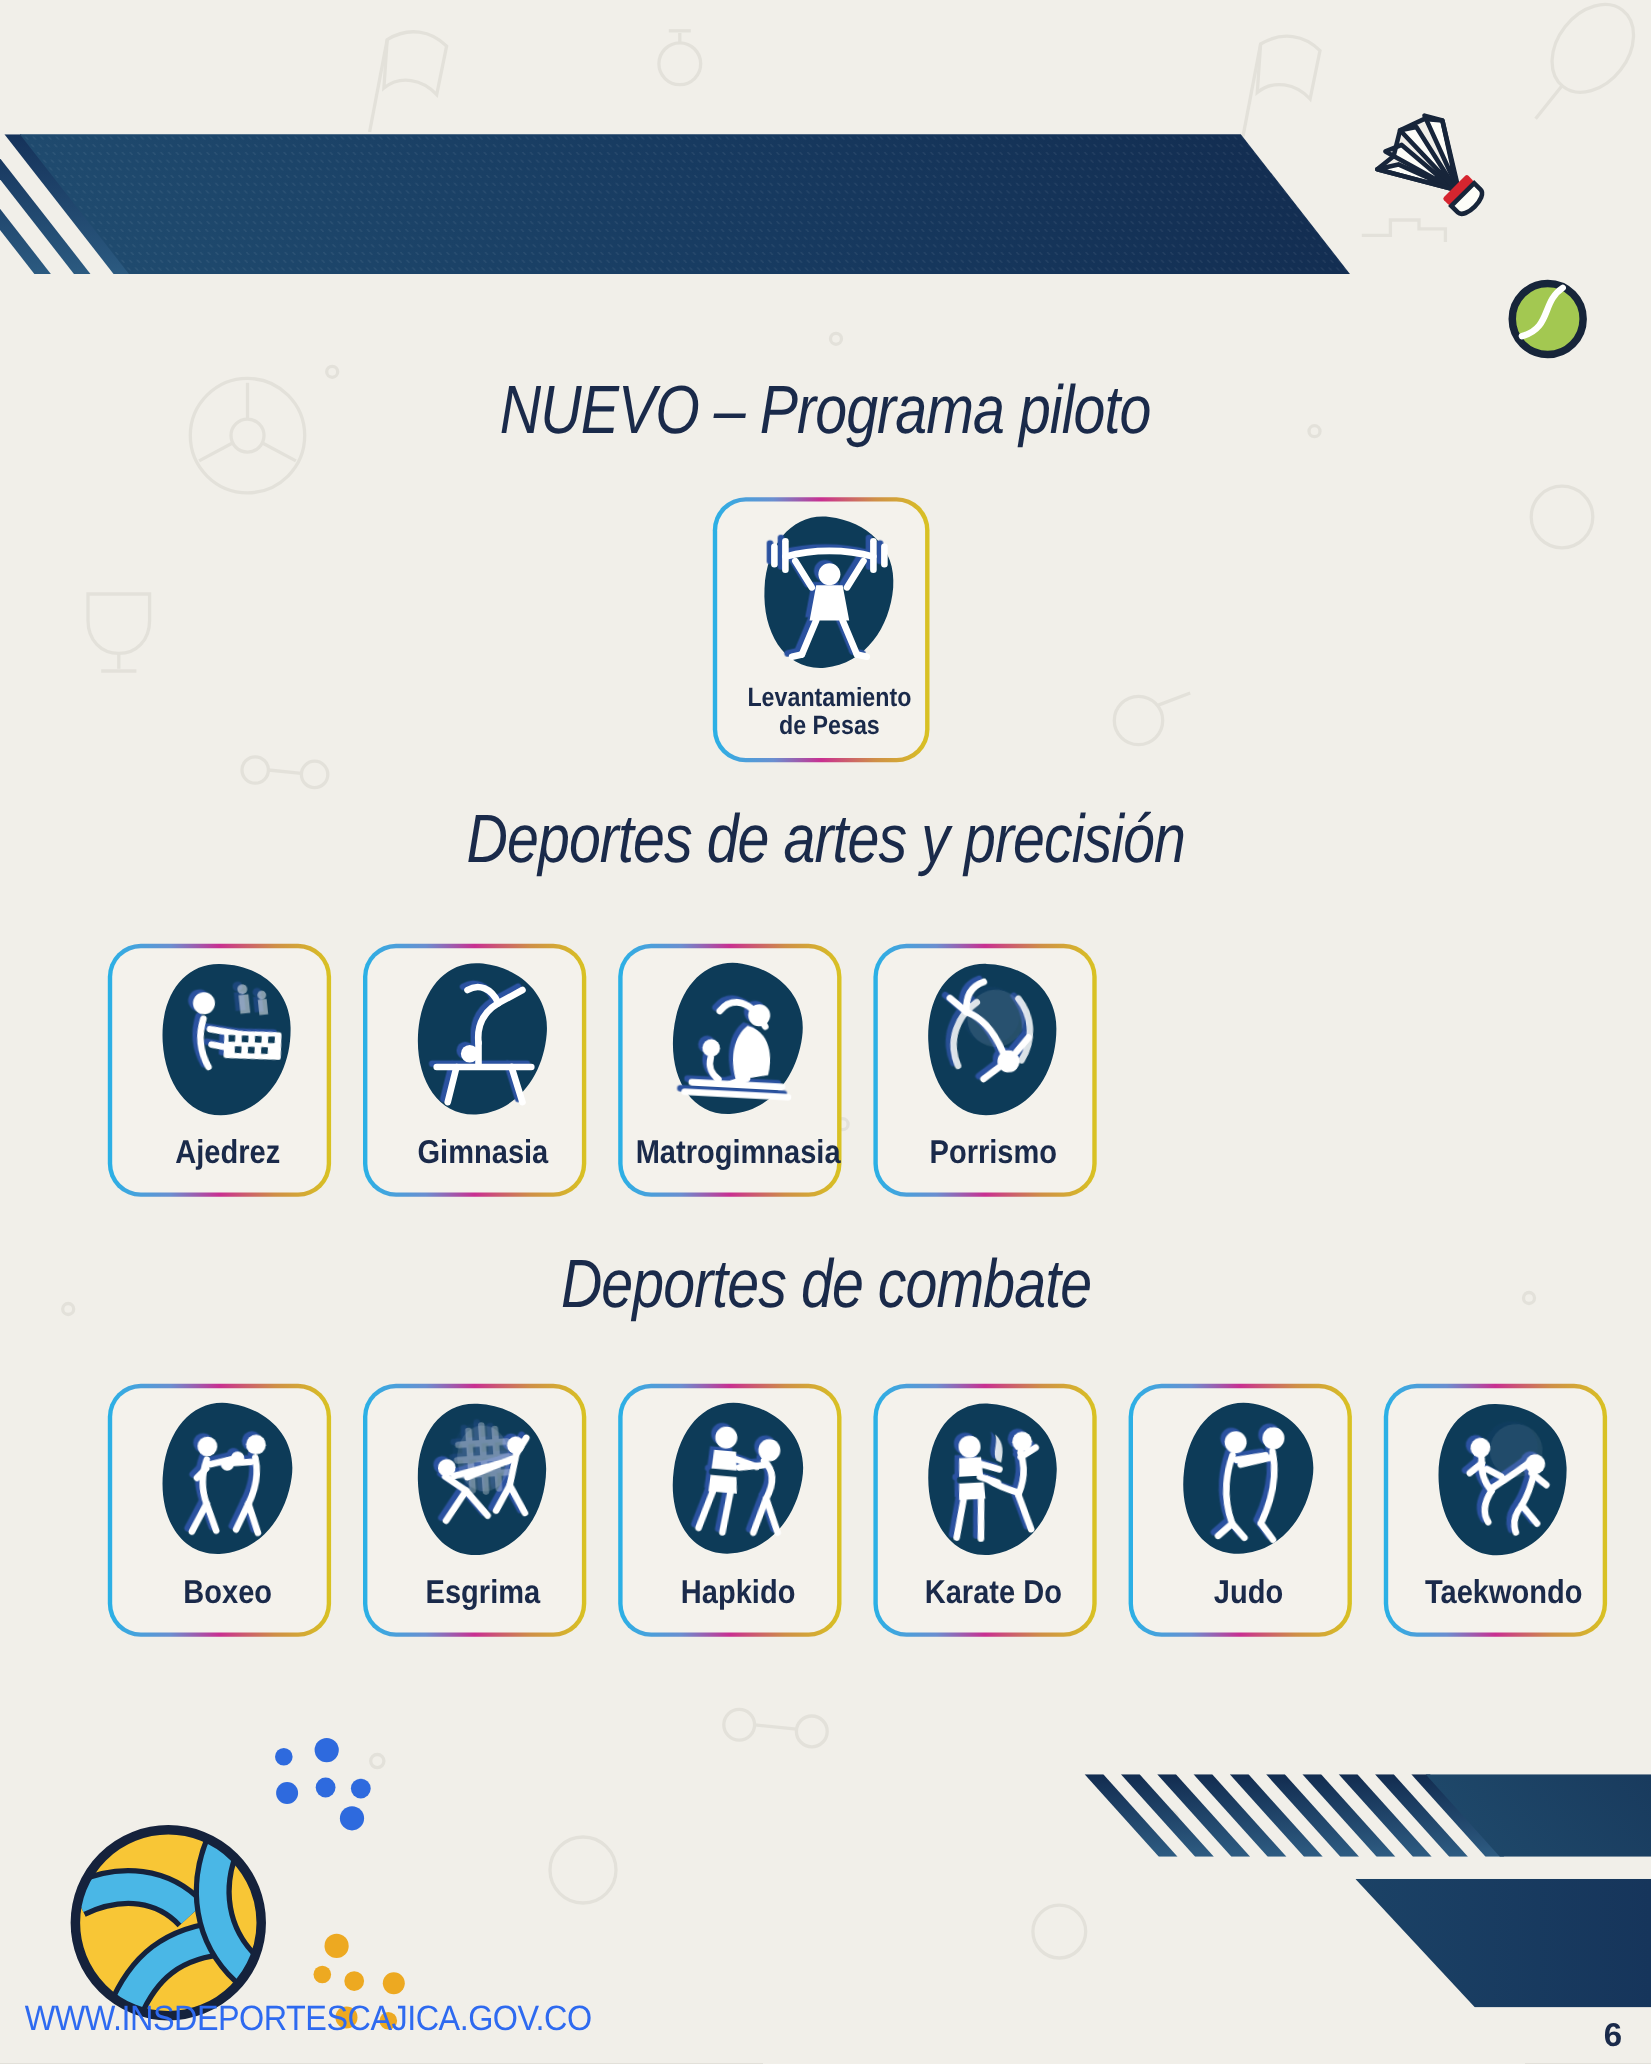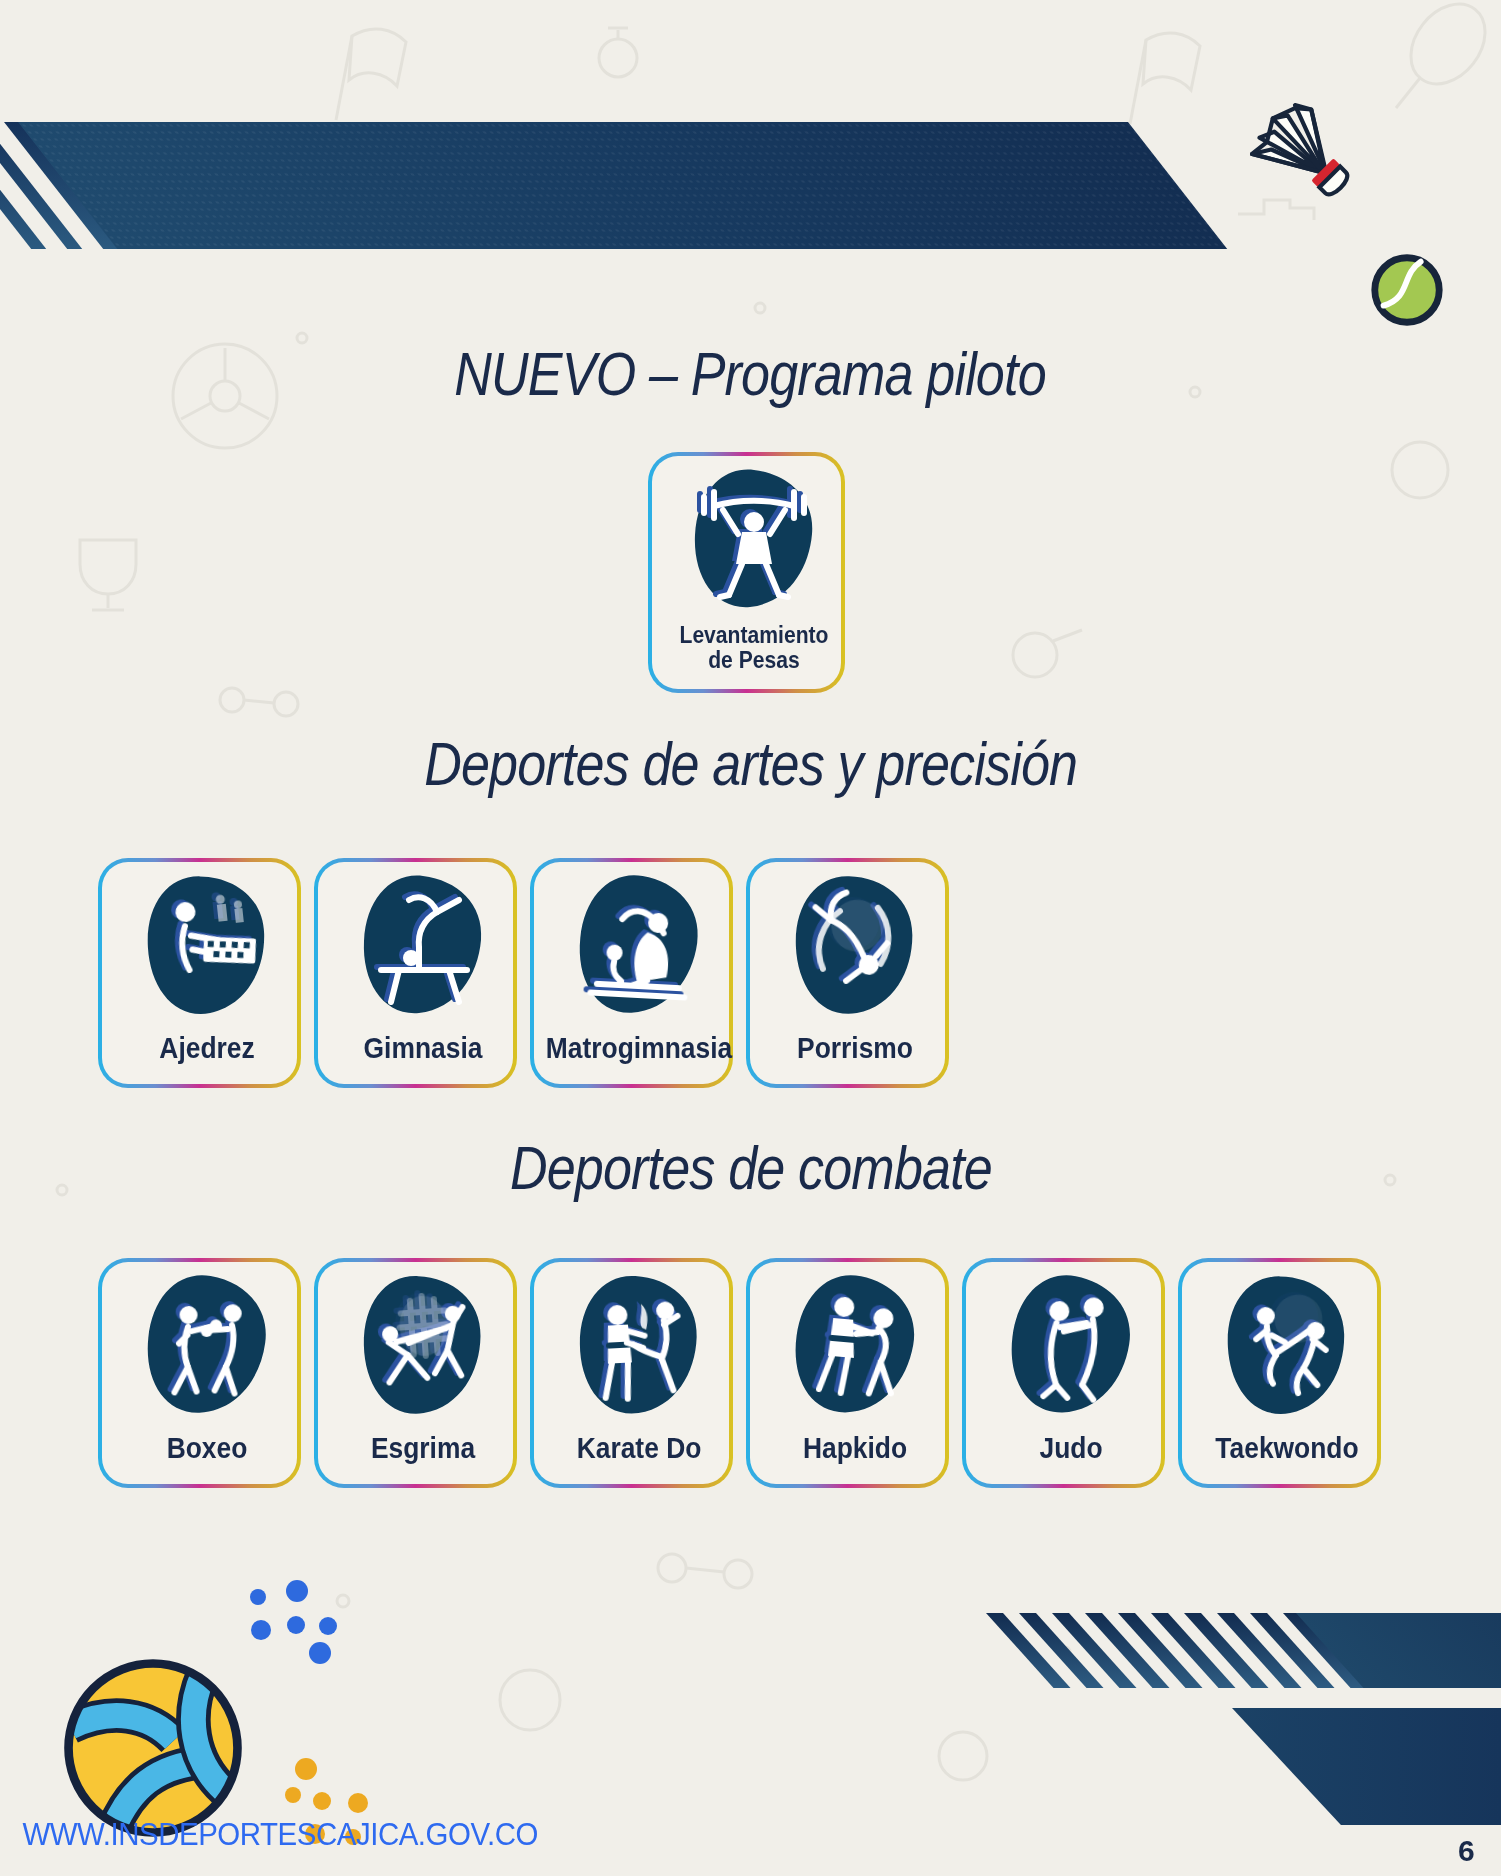--- a/index.html
+++ b/index.html
@@ -33,21 +33,21 @@
   .pebble-svg{margin-top:8px;flex:0 0 auto;}
   .pebble{fill:#0d3b58;}
   .fig{filter:drop-shadow(-4px -3px 0 #2b52a0);}
   .fig path,.fig line{stroke:#fff;stroke-width:6;fill:none;stroke-linecap:round;stroke-linejoin:round;}
   .fig .fill{fill:#fff;stroke:none;}
   .fig .navy{stroke:#0d3b58;fill:none;}
   .fig .navyfill{fill:#0d3b58;stroke:none;}
   .card-label{flex:1;display:flex;align-items:center;justify-content:center;
     font-weight:bold;font-size:30px;line-height:1.02;color:#1a2a4a;text-align:center;
     transform:scaleX(.88);width:180px;padding-bottom:8px;}
-  .row{position:absolute;left:98px;width:1305px;display:flex;gap:13px;}
+  .row{position:absolute;left:98px;width:1305px;display:flex;gap:29px;}
   .row .card{flex:0 0 193px;height:230px;box-sizing:border-box;}
   .pilot-card{position:absolute;left:648px;top:452px;width:197px;height:241px;box-sizing:border-box;}
   .pilot-card .card-label{font-size:24px;width:170px;}
 
   
   .bottom-band{left:960px;top:1613px;width:541px;height:75px;}
   .bottom-band .stripe{position:absolute;top:0;width:17px;height:75px;
     background:linear-gradient(180deg,#122c50,#2e5c82);transform:skewX(42deg);transform-origin:0 0;}
   .bottom-band .solid{position:absolute;top:0;left:336px;width:400px;height:75px;
     background:linear-gradient(90deg,#1e4769,#142f53);transform:skewX(42deg);transform-origin:0 0;}
@@ -314,61 +314,61 @@
             <path d="M94,82 L106,108"></path>
               <path d="M94,82 L80,104"></path>
           </g>
         </svg>
         <div class="card-label">Esgrima</div>
       </div>
     </div>
 
     <div class="card">
       <div class="card-inner">
+        <svg class="pebble-svg" width="140" height="150" viewBox="0 0 140 150" style="transform:rotate(5deg)">
+          <path class="pebble" d="M70,6 C104,10 131,34 128,70 C125,106 103,139 66,143 C30,146 9,112 11,71 C13,29 38,2 70,6 Z"></path>
+          <g class="fig">
+            <circle class="fill" cx="56" cy="38" r="10"></circle>
+            <path class="fill" d="M46,50 L66,50 L70,88 L44,88 Z"></path>
+            <path class="navy" d="M46,70 L69,70" stroke-width="3"></path>
+            <path d="M48,88 L38,122"></path>
+              <path d="M64,88 L60,124"></path>
+            <path d="M64,56 L86,62"></path>
+            <circle class="fill" cx="96" cy="46" r="10"></circle>
+            <path d="M92,56 C102,64 103,76 97,90" stroke-width="13"></path>
+            <path d="M92,60 L70,64"></path>
+            <path d="M97,90 L110,120"></path>
+              <path d="M97,90 L88,122"></path>
+          </g>
+        </svg>
+        <div class="card-label">Hapkido</div>
+      </div>
+    </div>
+
+    <div class="card">
+      <div class="card-inner">
         <svg class="pebble-svg" width="140" height="150" viewBox="0 0 140 150" style="transform:rotate(-3deg)">
           <path class="pebble" d="M70,6 C104,10 131,34 128,70 C125,106 103,139 66,143 C30,146 9,112 11,71 C13,29 38,2 70,6 Z"></path>
           <g class="fig">
             <circle class="fill" cx="50" cy="44" r="10"></circle>
             <path class="fill" d="M40,54 L60,54 L62,92 L38,92 Z"></path>
             <path class="navy" d="M40,74 L61,74" stroke-width="3"></path>
             <path d="M42,92 L34,126"></path>
               <path d="M58,92 L56,128"></path>
             <path d="M58,60 L76,66"></path>
               <path d="M58,72 L74,78"></path>
             <path class="fill" d="M74,58 C70,50 76,44 74,34 C82,42 80,52 78,60 Z" opacity=".85"></path>
             <circle class="fill" cx="98" cy="42" r="9"></circle>
             <path d="M96,52 C100,66 98,78 92,90" stroke-width="11"></path>
             <path d="M92,88 C80,84 72,80 64,74" stroke-width="7"></path>
             <path d="M92,90 L102,122"></path>
             <path d="M96,56 L110,48"></path>
           </g>
         </svg>
         <div class="card-label">Karate Do</div>
-      </div>
-    </div>
-
-    <div class="card">
-      <div class="card-inner">
-        <svg class="pebble-svg" width="140" height="150" viewBox="0 0 140 150" style="transform:rotate(5deg)">
-          <path class="pebble" d="M70,6 C104,10 131,34 128,70 C125,106 103,139 66,143 C30,146 9,112 11,71 C13,29 38,2 70,6 Z"></path>
-          <g class="fig">
-            <circle class="fill" cx="56" cy="38" r="10"></circle>
-            <path class="fill" d="M46,50 L66,50 L70,88 L44,88 Z"></path>
-            <path class="navy" d="M46,70 L69,70" stroke-width="3"></path>
-            <path d="M48,88 L38,122"></path>
-              <path d="M64,88 L60,124"></path>
-            <path d="M64,56 L86,62"></path>
-            <circle class="fill" cx="96" cy="46" r="10"></circle>
-            <path d="M92,56 C102,64 103,76 97,90" stroke-width="13"></path>
-            <path d="M92,60 L70,64"></path>
-            <path d="M97,90 L110,120"></path>
-              <path d="M97,90 L88,122"></path>
-          </g>
-        </svg>
-        <div class="card-label">Hapkido</div>
       </div>
     </div>
 
     <div class="card">
       <div class="card-inner">
         <svg class="pebble-svg" width="140" height="150" viewBox="0 0 140 150" style="transform:rotate(4deg)">
           <path class="pebble" d="M70,6 C104,10 131,34 128,70 C125,106 103,139 66,143 C30,146 9,112 11,71 C13,29 38,2 70,6 Z"></path>
           <g class="fig">
             <circle class="fill" cx="56" cy="42" r="10"></circle>
             <path d="M54,54 C48,76 50,98 58,116" stroke-width="14"></path>

